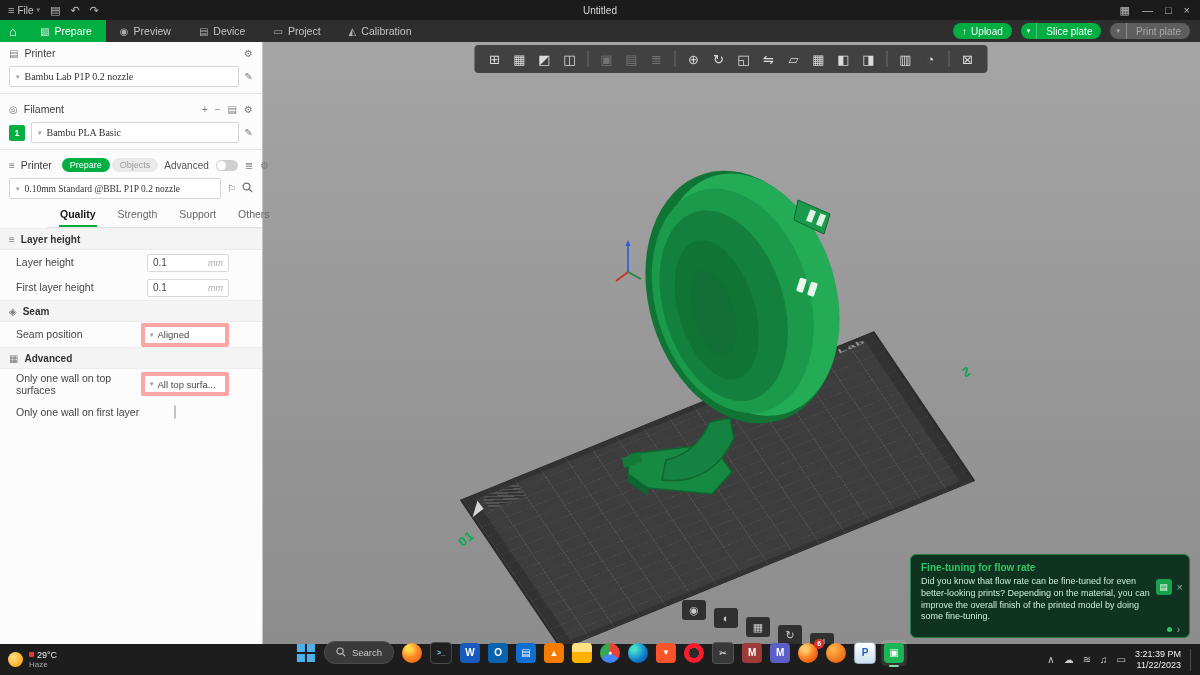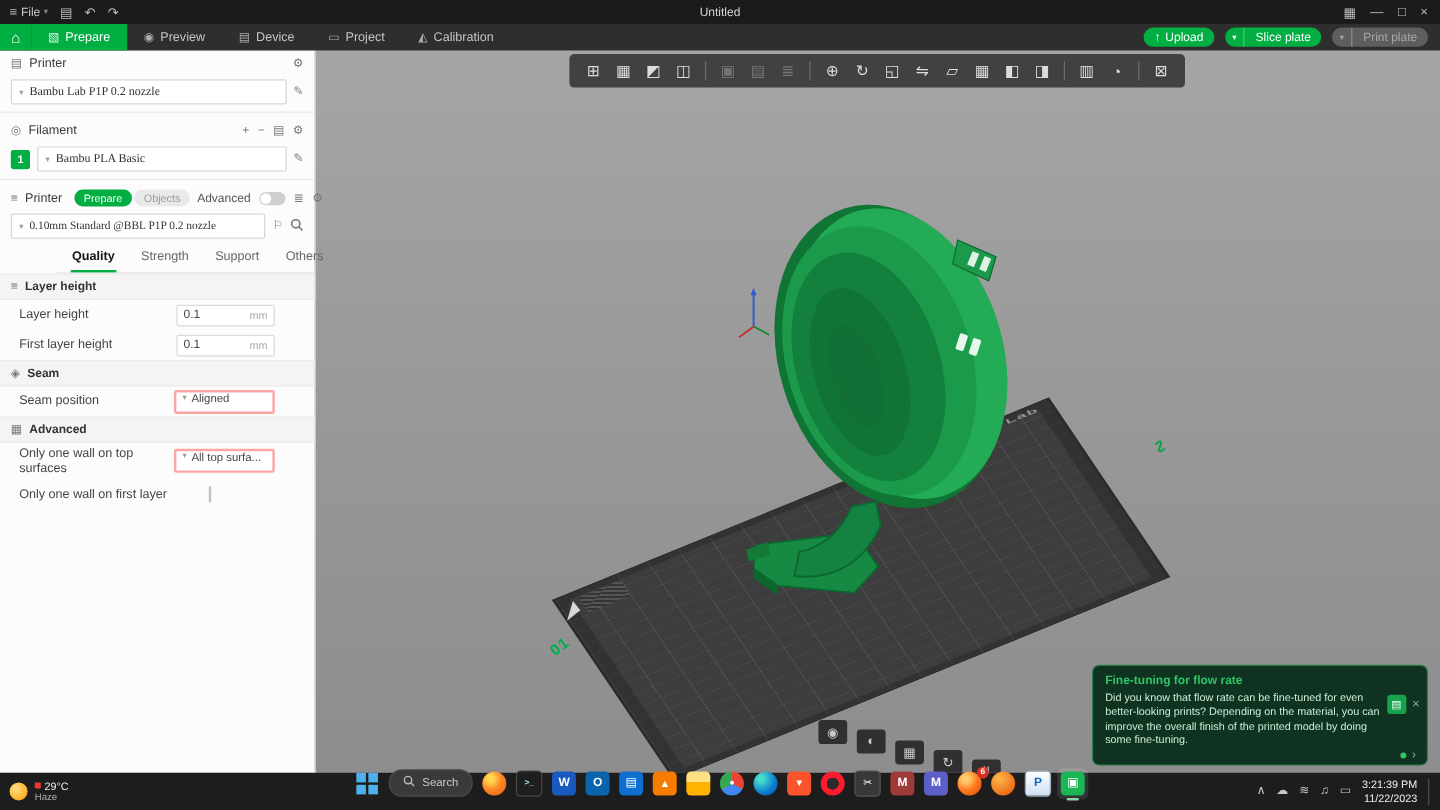--- a/index.html
+++ b/index.html
@@ -48,22 +48,22 @@
   .mag{display:inline-block;}
   .ptabs{display:flex;gap:20px;padding:5px 12px 0;border-bottom:1px solid #e2e2e2;margin-left:47px;}
   .ptab{padding:2px 1px 5px;color:#666;font-size:10.5px;}
   .ptab.active{color:#151515;font-weight:bold;border-bottom:2px solid #00ae42;}
   .ghead{height:20px;display:flex;align-items:center;gap:6px;padding:0 9px;background:#f4f4f4;
          border-top:1px solid #ececec;border-bottom:1px solid #ececec;color:#333;font-weight:bold;font-size:10px;}
   .prow{position:relative;display:flex;align-items:center;padding:3px 33px 3px 16px;color:#454545;min-height:19px;}
   .prow .lbl{max-width:132px;line-height:1.15;}
   .ctrl{position:absolute;right:33px;top:50%;transform:translateY(-50%);padding-left:48px;}
   .num{width:70px;height:16px;border:1px solid #d9d9d9;background:#fff;border-radius:2px;display:flex;align-items:center;padding:0 5px;font-size:10px;}
-  .num .u{margin-left:auto;color:#ababab;font-size:9px;}
-  .dropsm{width:70px;height:16px;border:2px solid #fca5a5;background:#fff;border-radius:2px;display:flex;align-items:flex-start;gap:4px;padding:0 5px;font-size:9.5px;}
+  .num .u{margin-left:auto;color:#ababab;font-size:9px;font-style:italic;}
+  .dropsm{width:70px;height:16px;border:4px solid #fca5a5;background:#fff;border-radius:2px;display:flex;align-items:center;gap:4px;padding:0 5px;font-size:9.5px;}
   .cb{width:12px;height:12px;border:1px solid #c2c2c2;background:#fff;border-radius:2px;}
   
   .viewport{position:absolute;top:42px;left:262px;right:0;bottom:31px;overflow:hidden;
             background:linear-gradient(180deg,#a5a5a5 0%,#979797 55%,#8d8d8d 100%);}
   .vtb{position:absolute;top:3px;left:50%;transform:translateX(-50%);display:flex;align-items:center;gap:1px;
        background:rgba(56,56,56,.92);border-radius:4px;padding:3px 8px;z-index:3;}
   .vt{width:24px;height:22px;display:flex;align-items:center;justify-content:center;color:#dcdcdc;font-size:13px;}
   .vt.disabled{opacity:.32;}
   .vt.divider{width:1px;height:16px;background:#6c6c6c;margin:0 5px;padding:0;}
   .plate{position:absolute;left:0;top:0;width:400px;height:400px;transform-origin:0 0;

